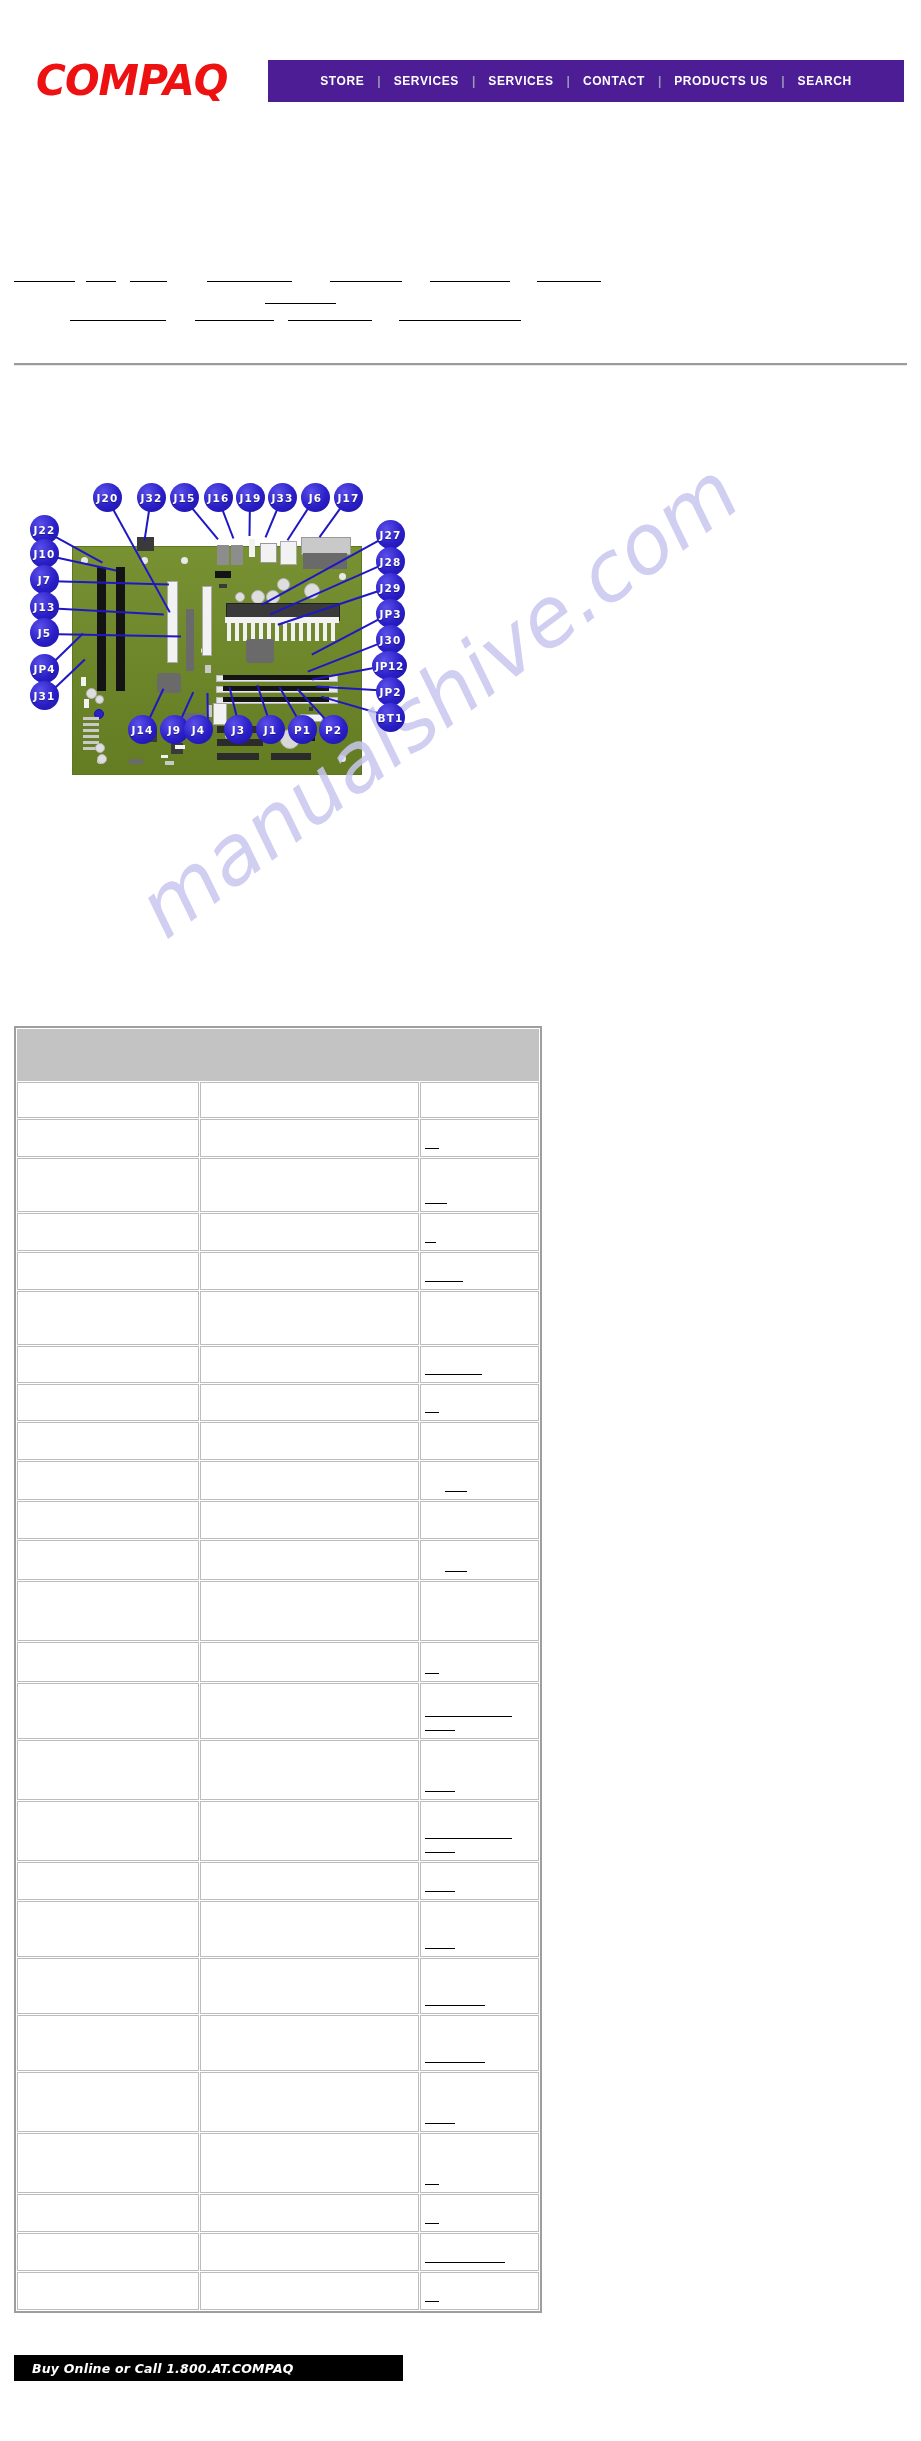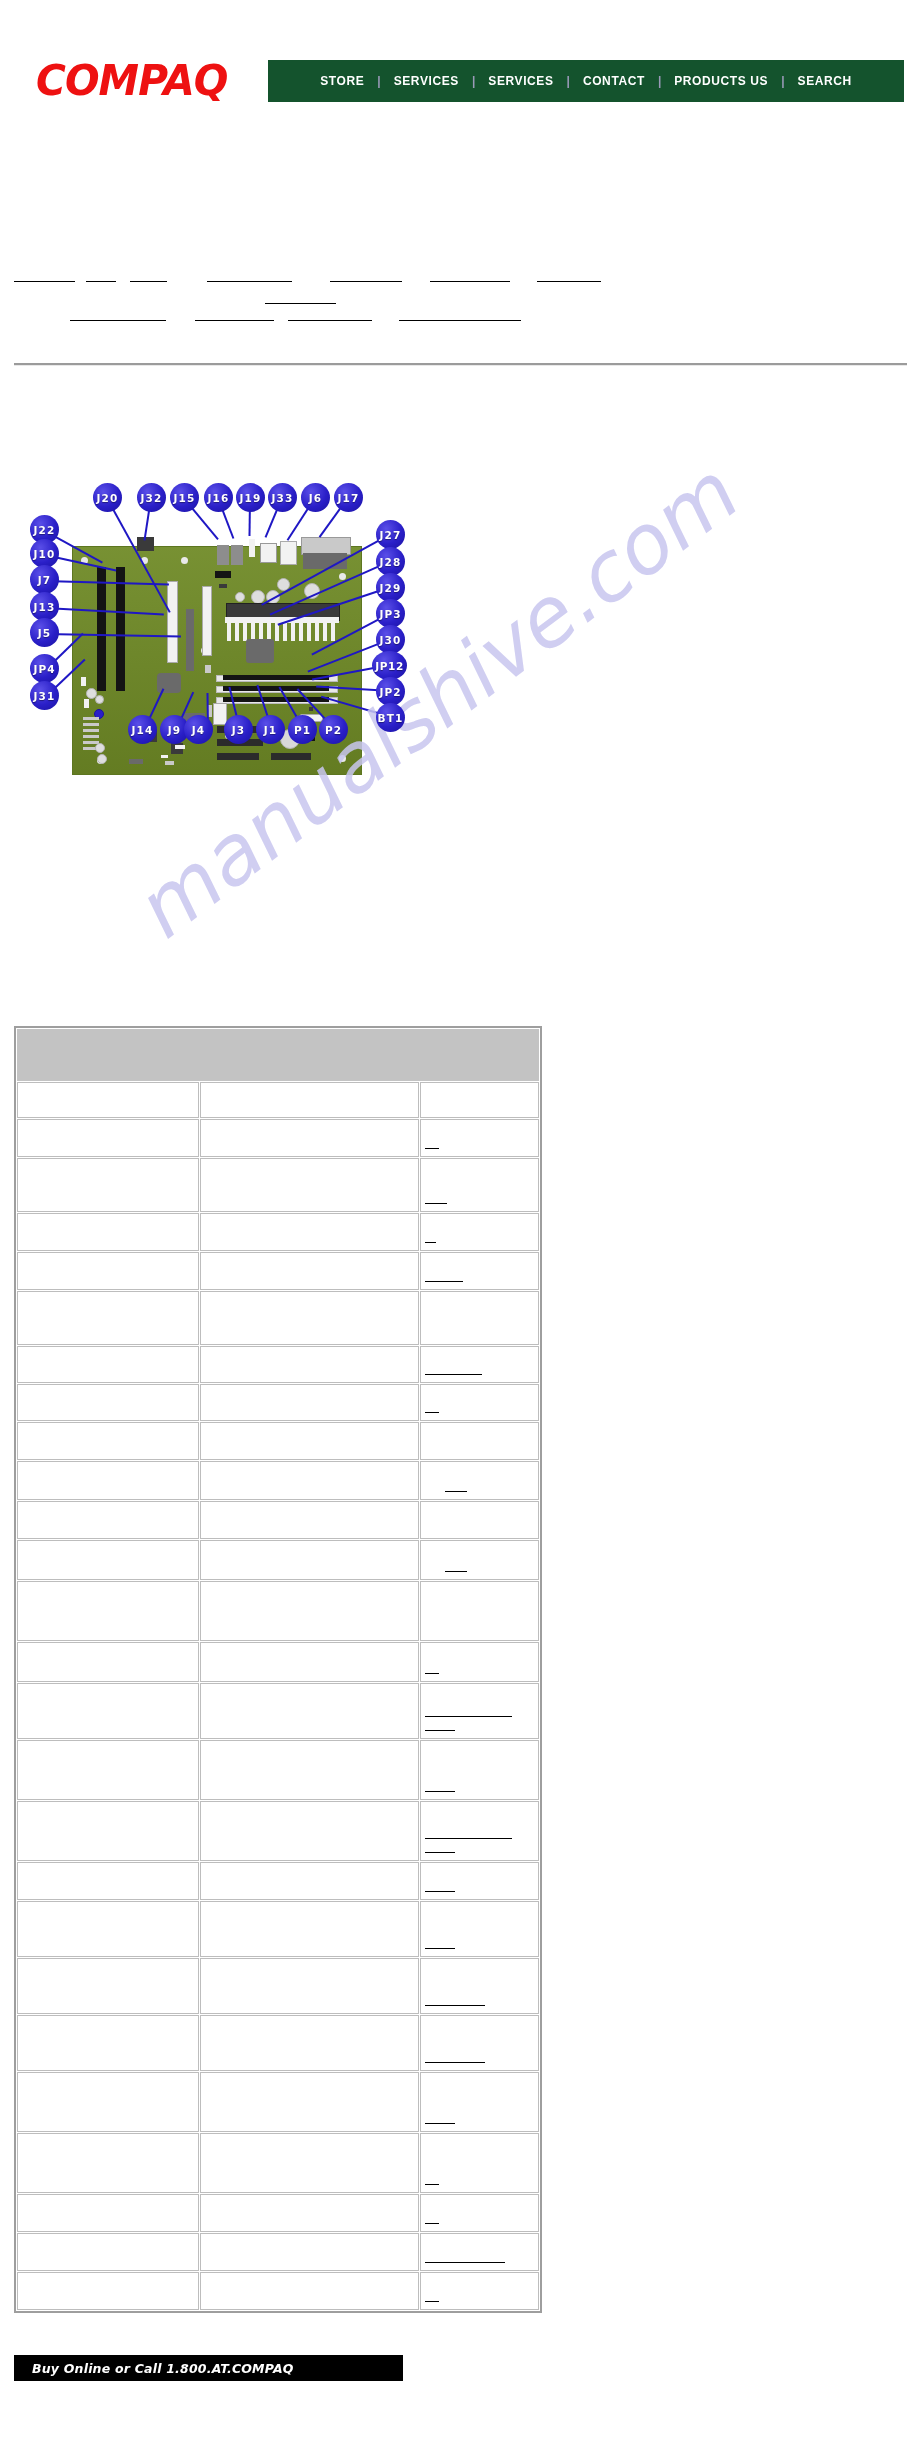--- a/index.html
+++ b/index.html
@@ -38,21 +38,21 @@
     white-space: nowrap;
     transform: scaleX(0.97);
     transform-origin: left center;
   }
   #navbar {
     position: absolute;
     left: 268px;
     top: 60px;
     width: 636px;
     height: 42px;
-    background: #14532d;
+    background: #4c1d95;
     display: flex;
     align-items: center;
     justify-content: center;
   }
   #navbar .navitems {
     display: flex;
     align-items: center;
     gap: 0px;
   }
   .nav-link {

